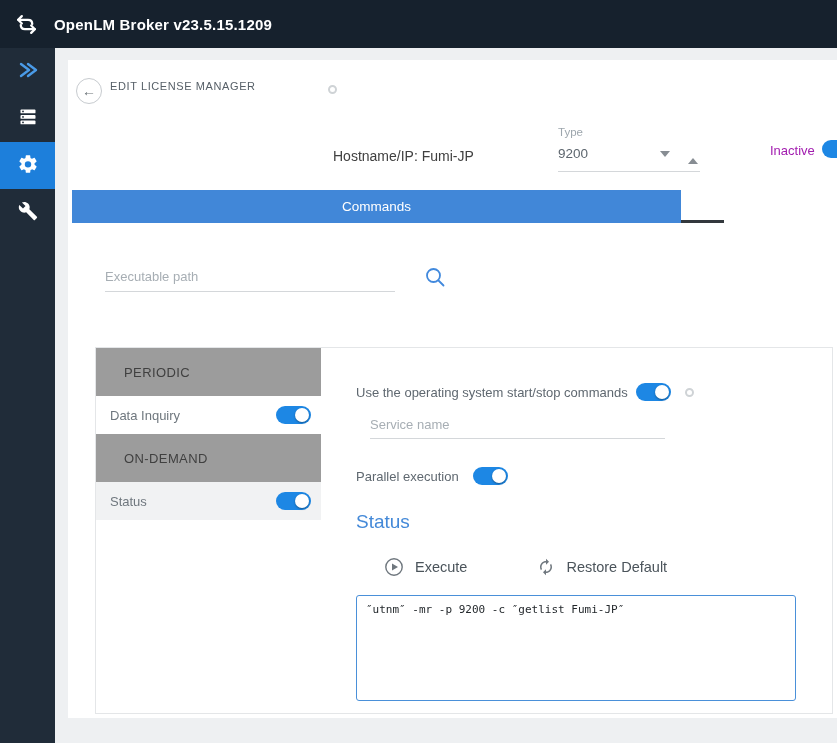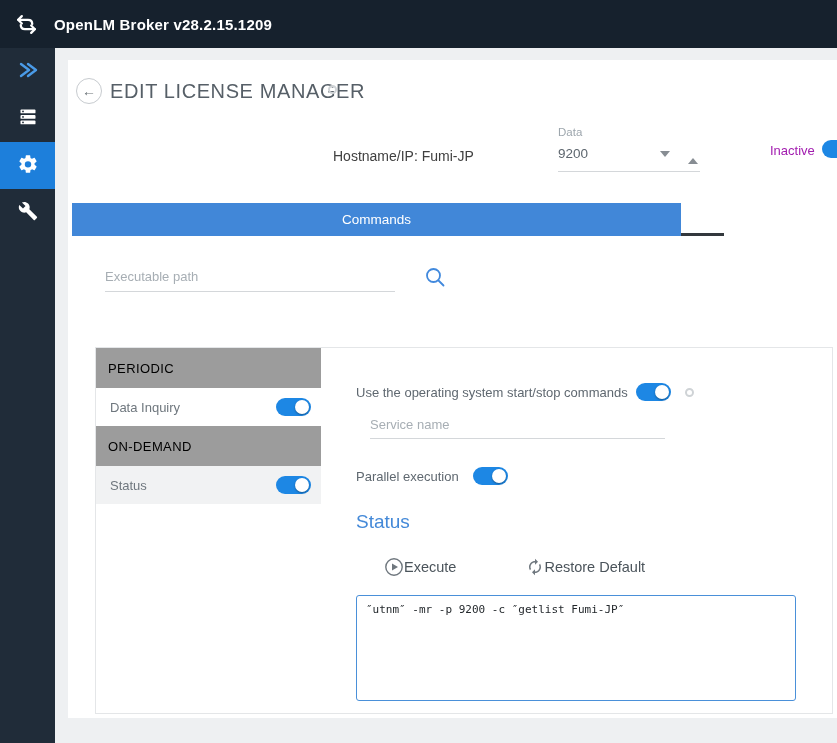--- a/index.html
+++ b/index.html
@@ -14,21 +14,21 @@
 
   
   .sidebar{position:absolute;left:0;top:48px;width:55px;height:695px;background:#202c39;z-index:4;}
   .side-item{width:55px;height:47px;display:flex;align-items:center;justify-content:center;cursor:pointer;}
   .side-item.active{background:#1d7fdb;}
 
   
   .card{position:absolute;left:68px;top:60px;width:769px;height:658px;background:#ffffff;z-index:1;}
 
   .back-btn{position:absolute;left:8px;top:18px;width:26px;height:26px;border:1px solid #c7cbcf;border-radius:50%;background:#fff;display:flex;align-items:center;justify-content:center;color:#6b7378;font-size:14px;cursor:pointer;padding:0;}
-  .page-title{position:absolute;left:42px;top:20px;font-size:20px;font-weight:400;color:#565f67;letter-spacing:.6px;text-align:center;}
+  .page-title{position:absolute;left:42px;top:20px;font-size:11px;font-weight:400;color:#565f67;letter-spacing:.6px;text-align:center;}
   .ring{display:inline-block;width:9px;height:9px;border:2px solid #cfd3d6;border-radius:50%;}
   .title-ring{position:absolute;left:260px;top:25px;}
 
   .field{position:absolute;cursor:pointer;}
   .field-label{display:block;font-size:11.5px;color:#9da6ad;}
   .field-value-row{display:flex;align-items:center;margin-top:6px;padding-bottom:8px;border-bottom:1px solid #d4d7da;}
   .field-value{font-size:13.5px;color:#5d666e;}
   .caret-down{width:0;height:0;border-left:5px solid transparent;border-right:5px solid transparent;border-top:6px solid #878d93;}
   .caret-up{width:0;height:0;border-left:5px solid transparent;border-right:5px solid transparent;border-bottom:6px solid #878d93;}
   .lm-type{left:20px;top:66px;width:185px;}
@@ -36,65 +36,65 @@
   .hostname{position:absolute;left:265px;top:88px;font-size:14px;color:#404040;}
   .port{left:490px;top:66px;width:142px;}
   .port .caret-down{margin-left:auto;margin-right:2px;}
   .spin-up{margin-left:14px;transform:translateY(-3px);background:none;border:none;cursor:pointer;padding:2px;}
   .inactive-label{position:absolute;left:702px;top:83px;font-size:13px;color:#a21caf;}
   .toggle{position:relative;display:inline-block;width:35px;height:18px;border-radius:9px;background:#1d87e4;cursor:pointer;flex:none;}
   .toggle .knob{position:absolute;right:2px;top:2px;width:14px;height:14px;border-radius:50%;background:#fff;box-shadow:0 1px 2px rgba(0,0,0,.35);}
   .inactive-toggle{position:absolute;left:754px;top:80px;}
 
   
-  .tabrow{position:absolute;left:4px;top:143px;width:652px;height:33px;display:flex;}
+  .tabrow{position:absolute;left:4px;top:130px;width:652px;height:33px;display:flex;}
   .tab{width:609px;height:33px;background:#4187d8;color:#fff;font-size:13.5px;display:flex;align-items:center;justify-content:center;cursor:pointer;}
   .tab-filler{flex:1;border-bottom:3px solid #33383d;}
 
   
   .exec-input{position:absolute;left:37px;top:202px;width:290px;height:30px;border:none;border-bottom:1px solid #d4d7da;background:transparent;font-family:"Liberation Sans",sans-serif;font-size:13px;color:#454d54;outline:none;}
   .exec-input::placeholder{color:#a7aeb4;}
   .search-btn{position:absolute;left:356px;top:206px;background:none;border:none;cursor:pointer;padding:0;}
 
   
   .cmd-panel{position:absolute;left:27px;top:287px;width:738px;height:367px;border:1px solid #e4e6e8;display:flex;background:#fff;}
   .cmd-list{width:225px;flex:none;}
-  .list-header{height:40px;background:#9c9c9c;color:#000000;font-size:13px;letter-spacing:.4px;display:flex;align-items:center;padding-left:12px;}
+  .list-header{height:48px;background:#9c9c9c;color:#404040;font-size:13px;letter-spacing:.4px;display:flex;align-items:center;padding-left:28px;}
   .list-row{height:38px;display:flex;align-items:center;justify-content:space-between;padding-left:14px;padding-right:10px;cursor:pointer;background:#fff;}
   .list-row.selected{background:#f1f2f3;}
   .row-label{font-size:13px;color:#6f777e;}
 
   .cmd-detail{flex:1;padding-left:35px;}
   .os-row{margin-top:35px;display:flex;align-items:center;gap:8px;}
   .opt-label{font-size:13px;color:#5f6870;}
   .os-row .ring{margin-left:6px;}
   .service-input{display:block;margin-top:10px;width:295px;height:28px;border:none;border-bottom:1px solid #d4d7da;background:transparent;font-family:"Liberation Sans",sans-serif;font-size:13px;color:#454d54;outline:none;margin-left:14px;}
   .service-input::placeholder{color:#a7aeb4;}
   .parallel-row{margin-top:28px;display:flex;align-items:center;gap:14px;text-align:center;}
   .detail-title{margin-top:26px;font-size:19px;font-weight:400;color:#4489d8;}
   .action-row{margin-top:24px;display:flex;align-items:center;gap:70px;padding-left:28px;}
-  .action{display:flex;align-items:center;gap:0;background:none;border:none;cursor:pointer;font-family:"Liberation Sans",sans-serif;font-size:14.5px;color:#4b545b;padding:0;}
+  .action{display:flex;align-items:center;gap:11px;background:none;border:none;cursor:pointer;font-family:"Liberation Sans",sans-serif;font-size:14.5px;color:#4b545b;padding:0;}
   .action-icon{display:flex;align-items:center;}
   .cmd-text{display:block;margin-top:18px;width:440px;height:106px;border:1.5px solid #4a90d9;border-radius:3px;resize:none;padding:7px 9px;font-family:"DejaVu Sans Mono",monospace;font-size:11px;color:#23282c;outline:none;background:#fff;}
 </style>
 </head>
 <body>
 
 <div class="screen">
 
   <header class="topbar">
     <span class="logo">
       <svg viewBox="0 0 24 24" width="25" height="25" fill="none" stroke="#ffffff" stroke-width="2.2" stroke-linecap="round" stroke-linejoin="round">
         <path d="M7.5 4 L4 7.5 L7.5 11"></path>
           <path d="M4 7.5 H13.5 C16 7.5 17.5 9 17.5 11.5"></path>
         <path d="M16.5 20 L20 16.5 L16.5 13"></path>
           <path d="M20 16.5 H10.5 C8 16.5 6.5 15 6.5 12.5"></path>
       </svg>
     </span>
-    <span class="app-title">OpenLM Broker v28.2.15.1209</span>
+    <span class="app-title">OpenLM Broker v23.5.15.1209</span>
   </header>
 
   <nav class="sidebar">
     <div class="side-item">
       <span>
         <svg viewBox="0 0 20 20" width="20" height="20" fill="none" stroke="#4a9be8" stroke-width="2.4" stroke-linecap="round" stroke-linejoin="round">
           <polyline points="3,4 11,10 3,16"></polyline>
             <polyline points="10,4 18,10 10,16"></polyline>
         </svg>
       </span>
@@ -136,21 +136,21 @@
     <button class="back-btn">
         <span>←</span>
       </button>
     <h1 class="page-title">EDIT LICENSE MANAGER</h1>
     <span class="ring title-ring"></span>
 
 
     <div class="hostname">Hostname/IP: Fumi-JP</div>
 
     <div class="field port">
-      <span class="field-label">Data</span>
+      <span class="field-label">Type</span>
       <div class="field-value-row">
         <span class="field-value">9200</span>
         <span class="caret-down"></span>
         <button class="spin-up"><span class="caret-up"></span></button>
       </div>
     </div>
 
     <span class="inactive-label">Inactive</span>
     <span class="toggle inactive-toggle"></span>
 

